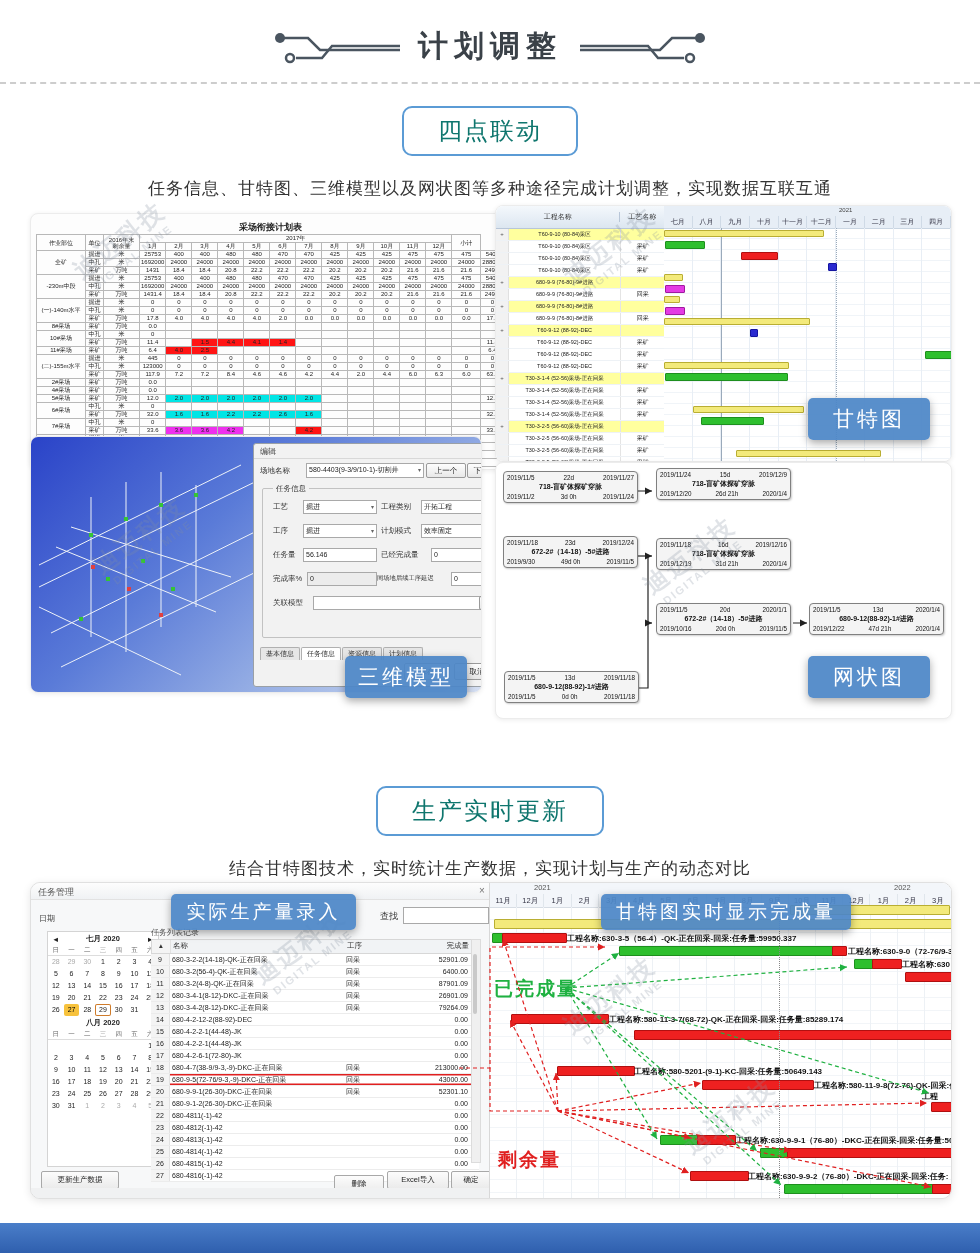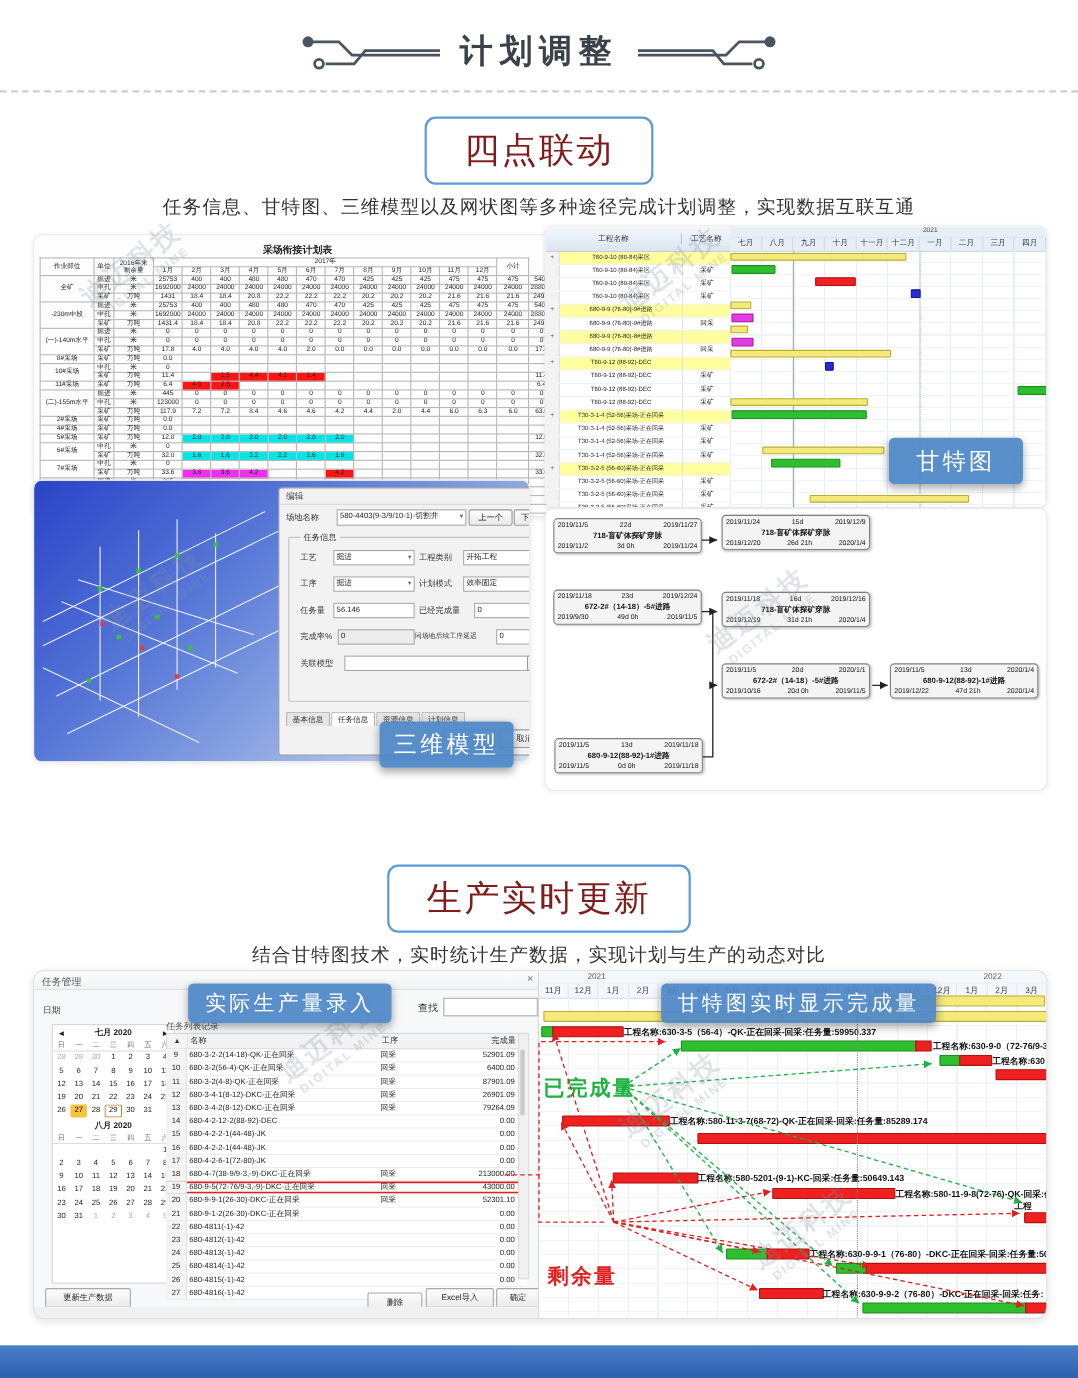--- a/index.html
+++ b/index.html
@@ -2,21 +2,21 @@
 <html><head>
 <meta charset="utf-8">
 <style>
   html,body{margin:0;padding:0;background:#fff;font-family:"Liberation Sans","DejaVu Sans",sans-serif;}
   #page{position:relative;width:980px;height:1253px;background:#fff;overflow:hidden;}
   
   .hdr{position:absolute;top:26px;left:0;width:980px;display:flex;align-items:center;justify-content:center;gap:16px;}
   .hdr-title{font-size:30px;font-weight:bold;color:#3a4148;letter-spacing:6px;}
   .dashed-div{position:absolute;top:82px;left:0;width:980px;border-top:2px dashed #cdcdcd;}
   .pill{position:absolute;left:50%;transform:translateX(-50%);background:#fff;border:2px solid #5b9bd5;border-radius:10px;
-        padding:7px 34px;font-size:32px;color:#7f1d1d;letter-spacing:2px;white-space:nowrap;}
+        padding:7px 34px;font-size:24px;color:#0f766e;letter-spacing:2px;white-space:nowrap;}
   .desc{position:absolute;left:0;width:980px;text-align:center;font-size:17px;color:#333;letter-spacing:1px;}
   
   .panel{position:absolute;background:#fdfdfd;border:1px solid #ececec;border-radius:8px;box-shadow:0 1px 5px rgba(0,0,0,.08);overflow:hidden;}
   .cap{position:absolute;background:rgba(76,134,199,.93);color:#fff;font-size:21px;letter-spacing:3px;display:flex;align-items:center;justify-content:center;border-radius:5px;box-shadow:0 3px 8px rgba(0,0,0,.35);z-index:6;}
   .wm{position:absolute;transform:rotate(-38deg);color:rgba(130,143,158,.25);font-weight:bold;text-align:center;line-height:1.2;pointer-events:none;z-index:5;}
   .wm .l1{font-size:24px;letter-spacing:3px;}
   .wm .l2{font-size:11px;letter-spacing:2px;}
   
   .ptbl-title{position:absolute;top:7px;left:0;width:100%;text-align:center;font-size:9px;font-weight:bold;color:#222;}
   table.ptbl{position:absolute;top:20px;left:5px;border-collapse:collapse;font-size:6px;color:#222;}
@@ -990,20 +990,21 @@
           </div>
           <div class="nname">680-9-12(88-92)-1#进路</div>
           <div class="nrow">
             <div>2019/11/5</div>
             <div>0d 0h</div>
             <div>2019/11/18</div>
           </div>
         </div>
       </div>
   </div>
+  <div class="cap" style="left:808px;top:656px;width:122px;height:42px;">网状图</div>
 
   <div class="pill" style="top:786px;">生产实时更新</div>
   <p class="desc" style="top:840px;">结合甘特图技术，实时统计生产数据，实现计划与生产的动态对比</p>
 
   <div class="bwin">
     <div class="bw-tb">
       <span class="bw-title">任务管理</span>
       <span class="bw-x">×</span>
     </div>
     <span style="position:absolute;left:8px;top:30px;font-size:8px;color:#444;">日期</span>

